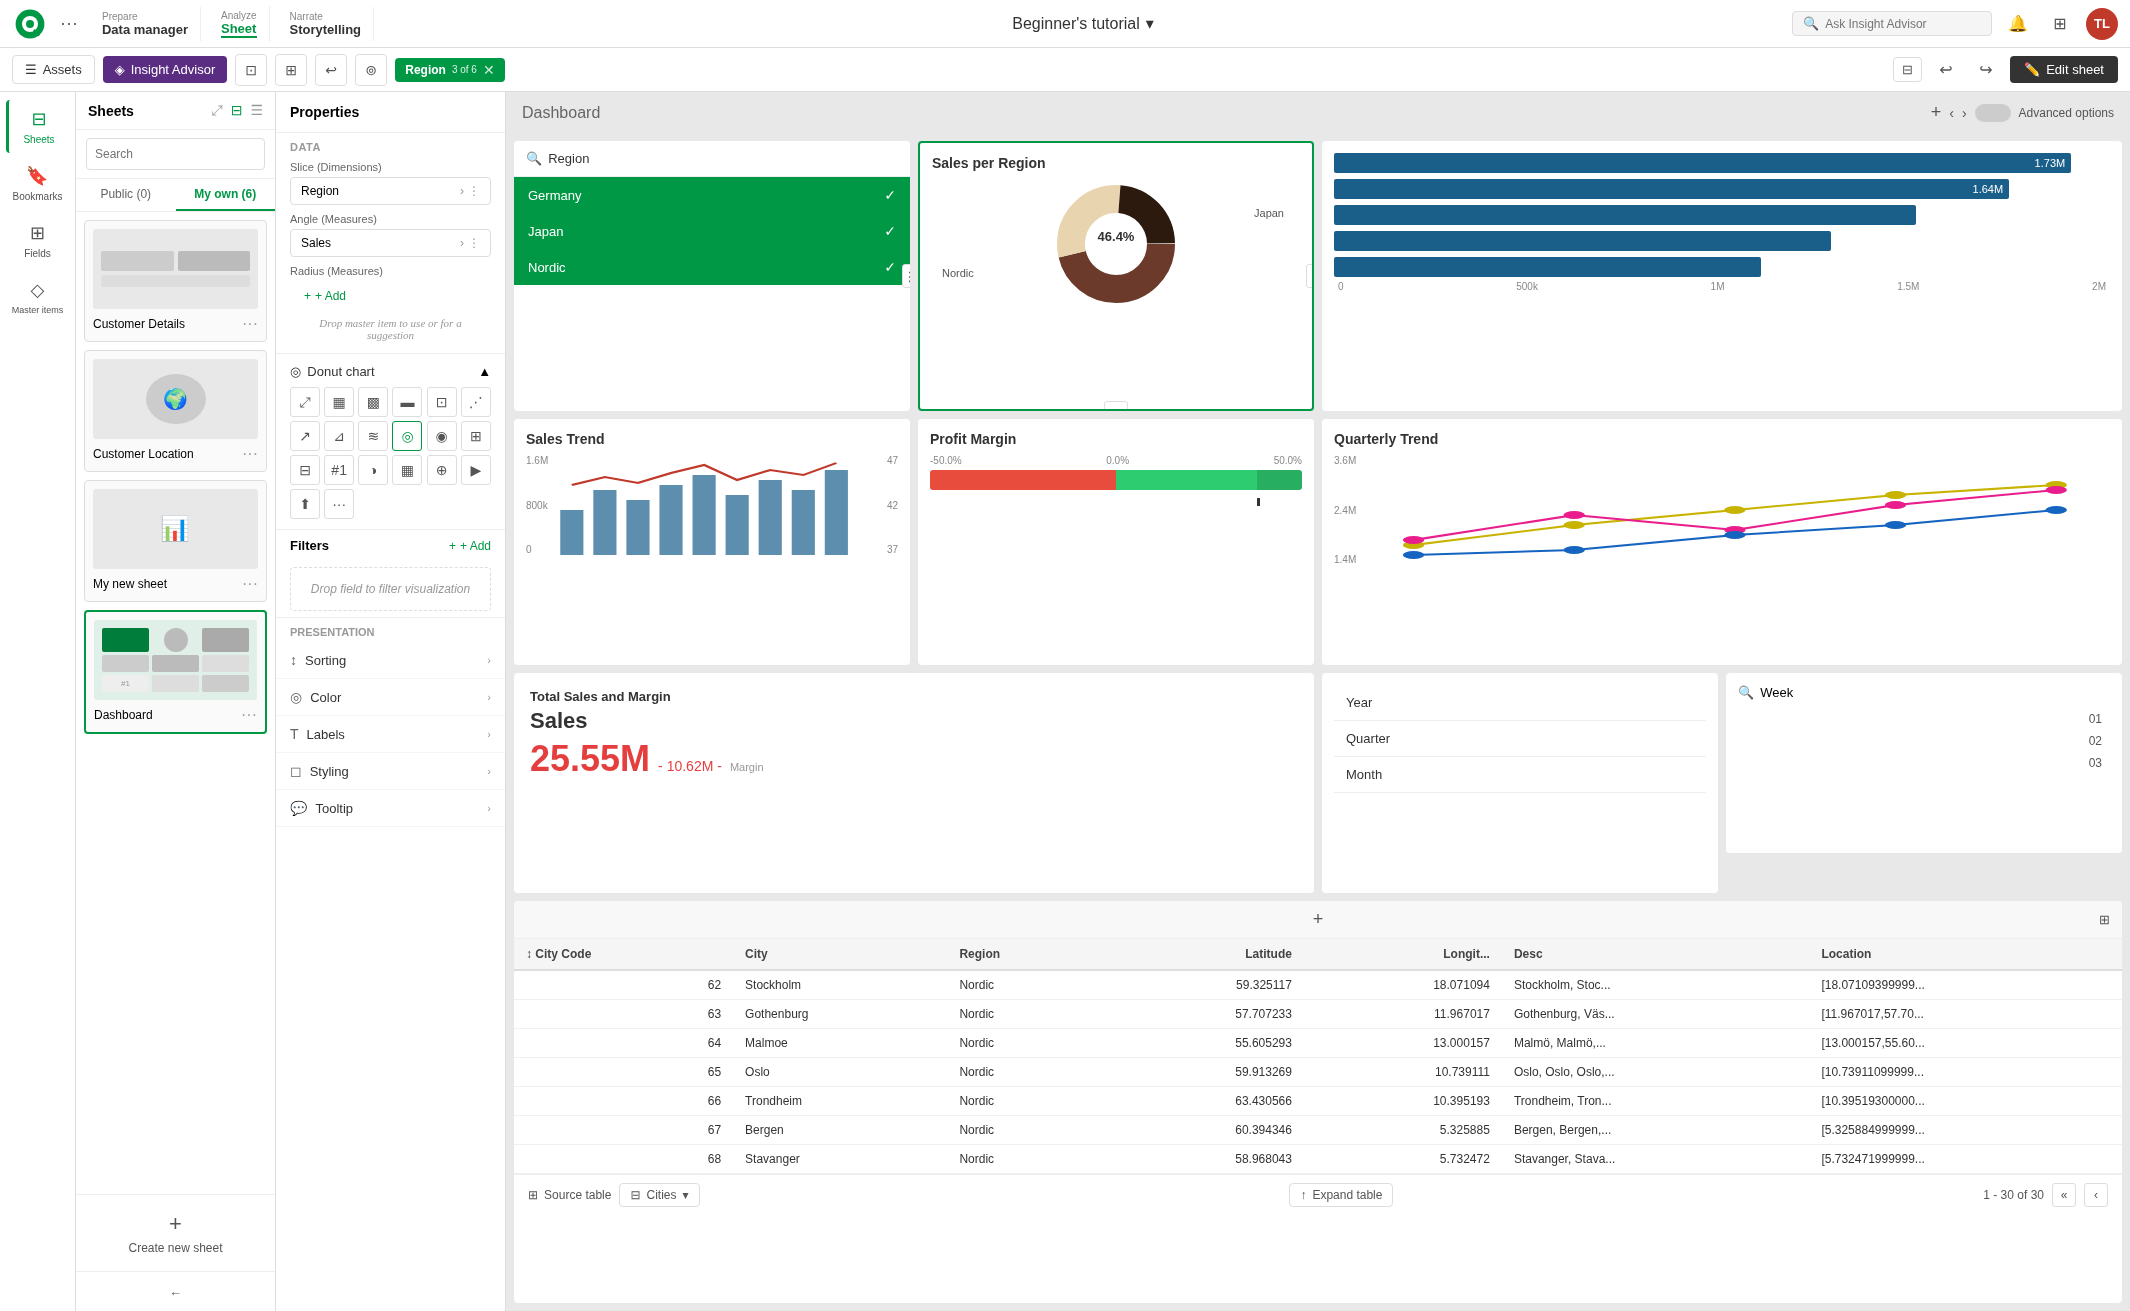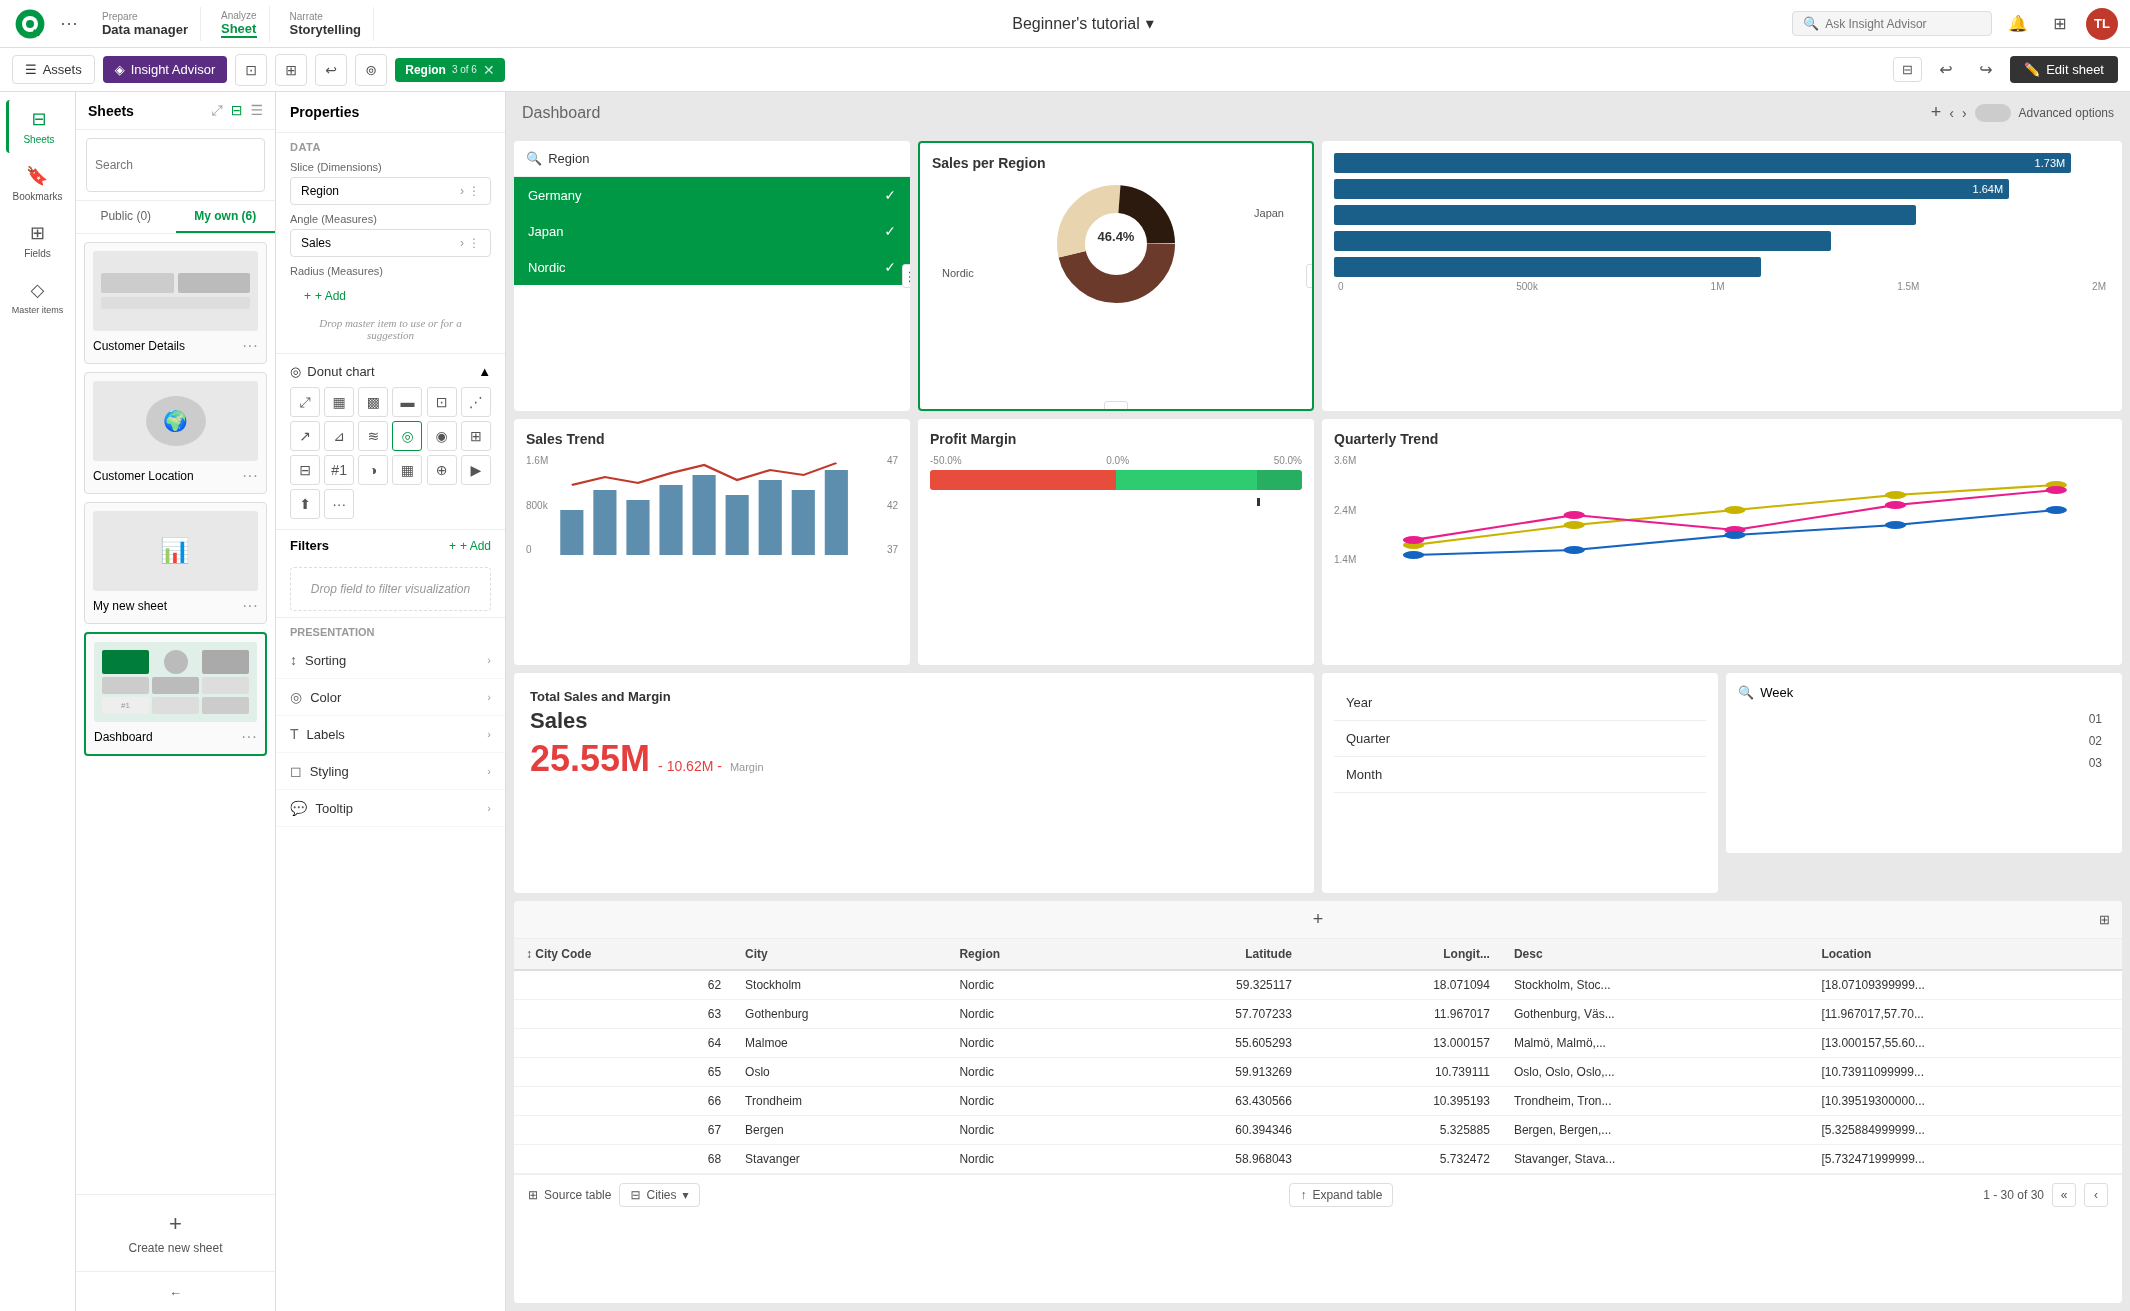--- a/index.html
+++ b/index.html
@@ -47,21 +47,21 @@
     .sidebar-item { display: flex; flex-direction: column; align-items: center; padding: 8px 4px; cursor: pointer; border-radius: 4px; width: 64px; color: #555; font-size: 10px; gap: 4px; }
     .sidebar-item.active { color: #009845; border-left: 3px solid #009845; }
     .sidebar-item .si-icon { font-size: 18px; }
 
     
     .sheets-panel { width: 200px; background: #fff; border-right: 1px solid #ddd; display: flex; flex-direction: column; }
     .sheets-header { display: flex; align-items: center; justify-content: space-between; padding: 10px 12px; border-bottom: 1px solid #eee; }
     .sheets-title { font-weight: 600; font-size: 14px; }
     .sheets-icons { display: flex; gap: 4px; }
     .sheets-search { padding: 8px 10px; border-bottom: 1px solid #eee; }
-    .sheets-search input { width: 100%; border: 1px solid #ddd; border-radius: 4px; padding: 19px 8px; font-size: 12px; outline: none; }
+    .sheets-search input { width: 100%; border: 1px solid #ddd; border-radius: 4px; padding: 8px 8px; font-size: 12px; outline: none; }
     .sheets-tabs { display: flex; border-bottom: 1px solid #eee; }
     .sheet-tab { flex: 1; text-align: center; padding: 8px; font-size: 12px; cursor: pointer; color: #666; }
     .sheet-tab.active { color: #009845; border-bottom: 2px solid #009845; font-weight: 600; }
     .sheets-list { flex: 1; overflow-y: auto; padding: 8px; }
     .sheet-card { border: 1px solid #ddd; border-radius: 4px; padding: 8px; margin-bottom: 8px; cursor: pointer; background: #fafafa; }
     .sheet-card.active { border-color: #009845; border-width: 2px; }
     .sheet-card-preview { height: 80px; background: #f0f0f0; border-radius: 3px; margin-bottom: 6px; display: flex; align-items: center; justify-content: center; }
     .sheet-card-name { display: flex; align-items: center; justify-content: space-between; font-size: 12px; font-weight: 500; }
     .sheet-card-dots { font-size: 16px; color: #999; cursor: pointer; }
     .create-sheet-btn { display: flex; flex-direction: column; align-items: center; gap: 4px; padding: 16px; cursor: pointer; color: #555; font-size: 12px; border-top: 1px solid #eee; }

